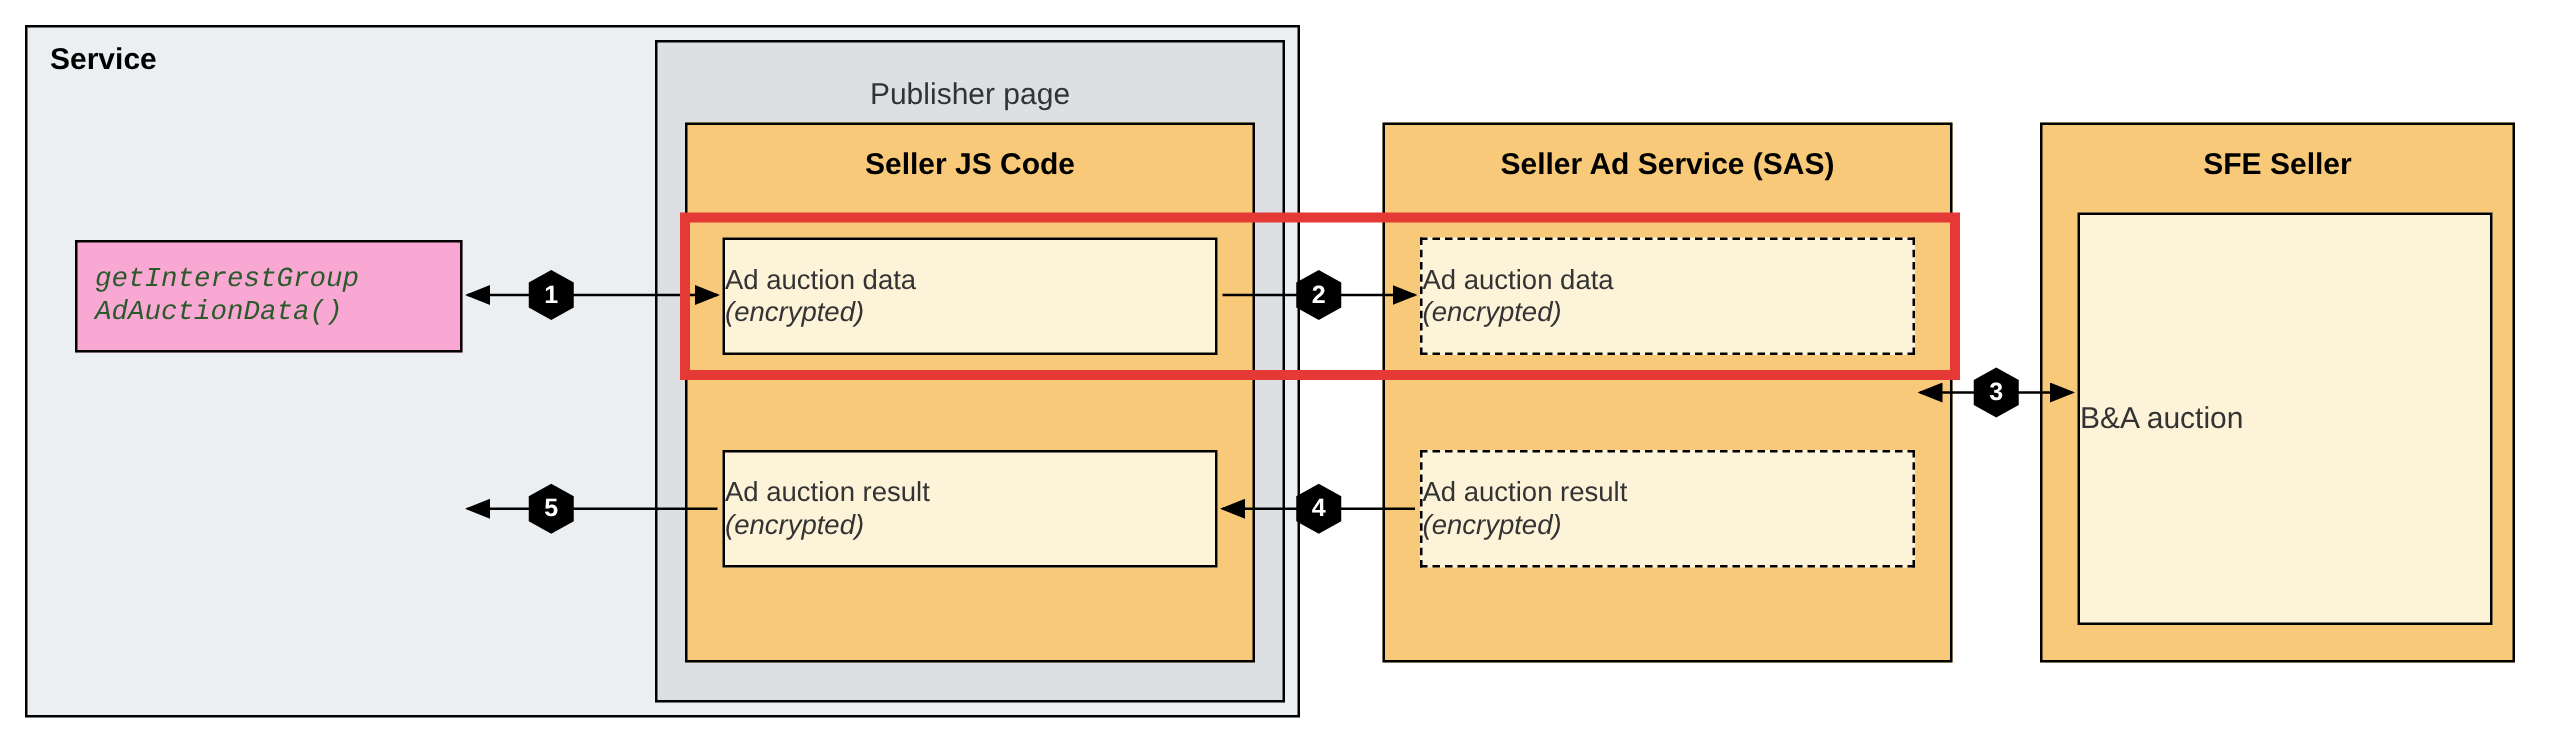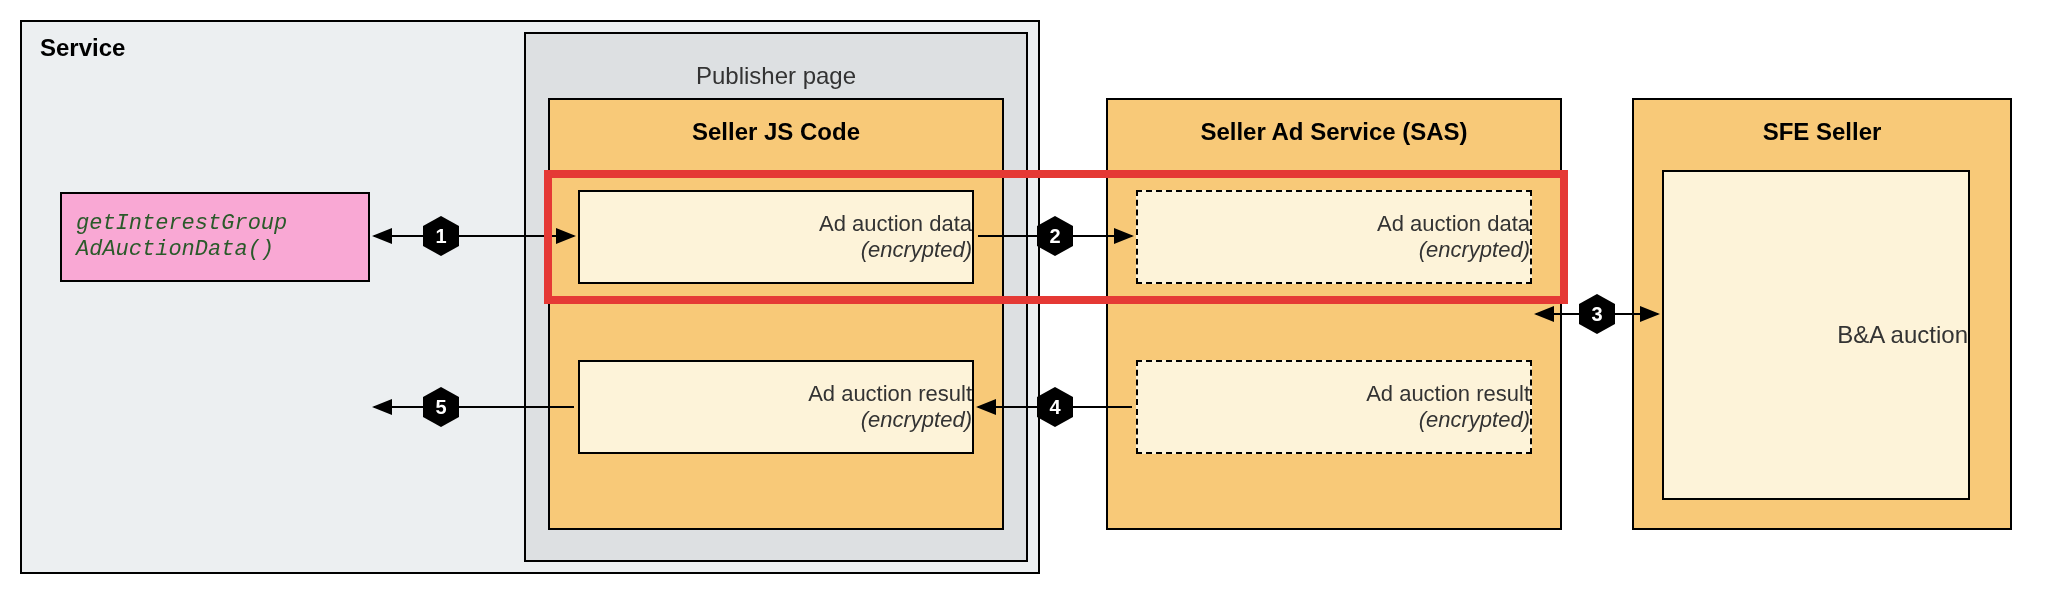--- a/index.html
+++ b/index.html
@@ -83,21 +83,21 @@
     color: #000;
   }
   .data-box {
     position: absolute;
     background: #fdf3d9;
     border: 2px solid #000;
     text-align: center;
     display: flex;
     flex-direction: column;
     justify-content: center;
-    align-items: flex-end;
+    align-items: flex-start;
     font-size: 22px;
     color: #333;
   }
   .data-box.dashed {
     border-style: dashed;
     border: 2.5px dashed #000;
   }
   .data-sub {
     font-style: italic;
   }
@@ -200,21 +200,21 @@
 
   <div class="data-box dashed" style="left:1116px; top:170px; width:396px; height:94px;">
     <div>Ad auction data</div>
     <div class="data-sub">(encrypted)</div>
   </div>
   <div class="data-box dashed" style="left:1116px; top:340px; width:396px; height:94px;">
     <div>Ad auction result</div>
     <div class="data-sub">(encrypted)</div>
   </div>
 
-  <div class="data-box" style="left:1642px; top:150px; width:308px; height:330px; font-size:24px;">
+  <div class="data-box" style="left:1642px; top:150px; width:332px; height:330px; font-size:24px;">
     <div>B&amp;A auction</div>
   </div>
 
   <div class="highlight-rect"></div>
 
   <svg class="arrows">
     <defs>
       <marker id="arrowhead" markerWidth="10" markerHeight="8" refX="9" refY="4" orient="auto">
         <polygon points="0 0, 10 4, 0 8" fill="#000"></polygon>
       </marker>

